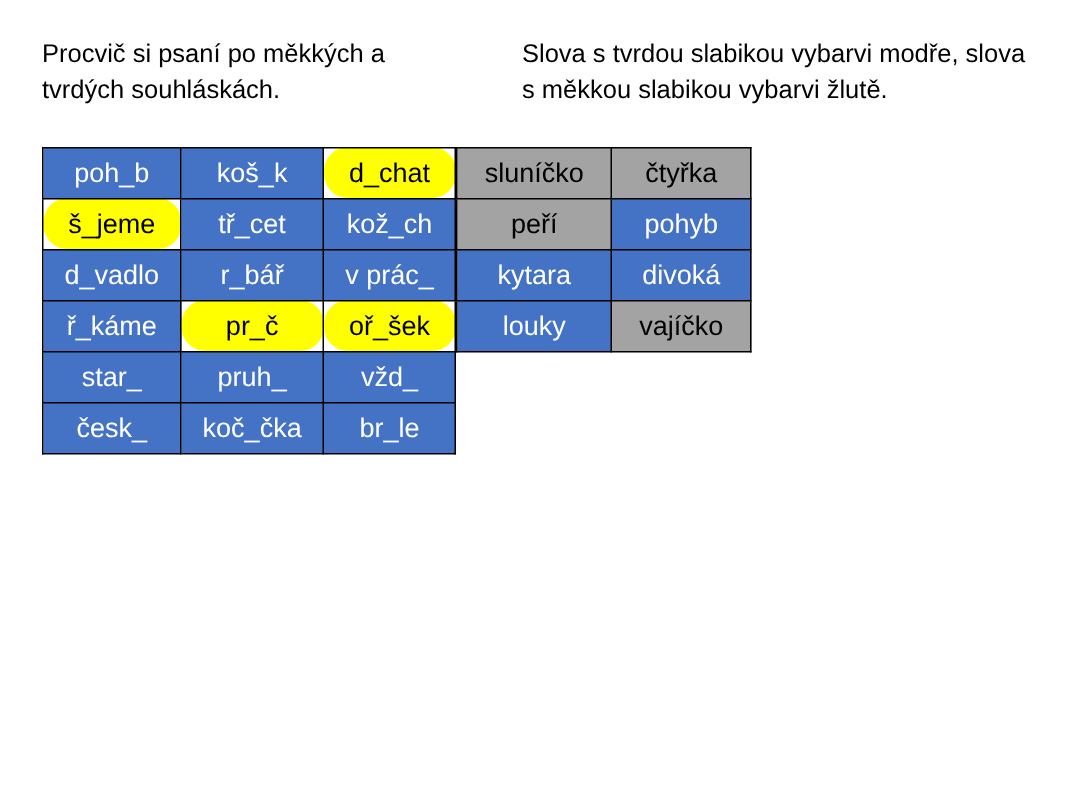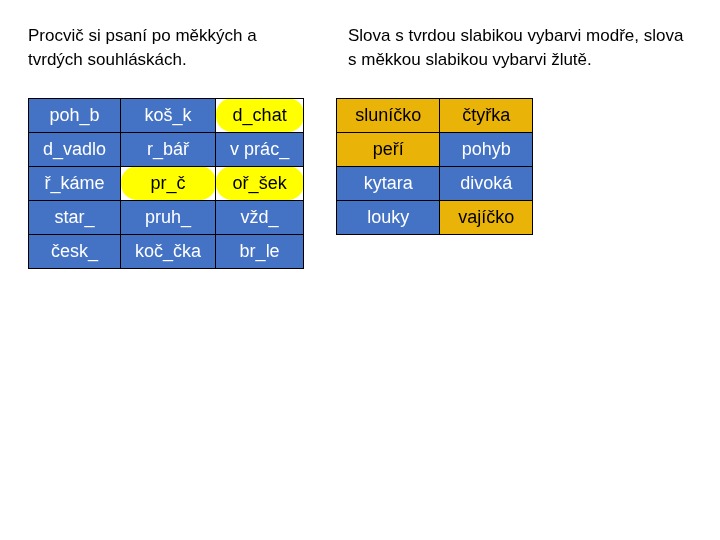--- a/index.html
+++ b/index.html
@@ -40,21 +40,20 @@
 
     .header-right {
       flex: 1;
       font-size: 17px;
       line-height: 1.4;
     }
 
     .tables-row {
       display: flex;
       flex-direction: row;
-      gap: 32px;
       align-items: flex-start;
     }
 
     table {
       border-collapse: collapse;
     }
 
     .table-left td {
       border: 1.5px solid #000000;
       padding: 6px 14px;
@@ -84,21 +83,21 @@
       border-radius: 16px;
     }
 
     
     .word-hard {
       background-color: #4472C4;
       color: #ffffff;
     }
 
     .word-soft {
-      background-color: #eab308;
+      background-color: #a3a3a3;
       color: #000000;
     }
   </style>
 </head>
 <body>
 
 <div class="page">
 
   <div class="header">
     <div class="header-left">Procvič si psaní po měkkých a tvrdých souhláskách.</div>
@@ -106,20 +105,25 @@
   </div>
 
   <div class="tables-row">
 
     <table class="table-left">
       <tbody id="left-tbody">
           <tr>
             <td class="hard">poh_b</td>
             <td class="hard">koš_k</td>
             <td class="soft">d_chat</td>
+          </tr>
+          <tr>
+            <td class="soft">š_jeme</td>
+            <td class="hard">tř_cet</td>
+            <td class="hard">kož_ch</td>
           </tr>
           <tr>
             <td class="hard">d_vadlo</td>
             <td class="hard">r_bář</td>
             <td class="hard">v prác_</td>
           </tr>
           <tr>
             <td class="hard">ř_káme</td>
             <td class="soft">pr_č</td>
             <td class="soft">oř_šek</td>

